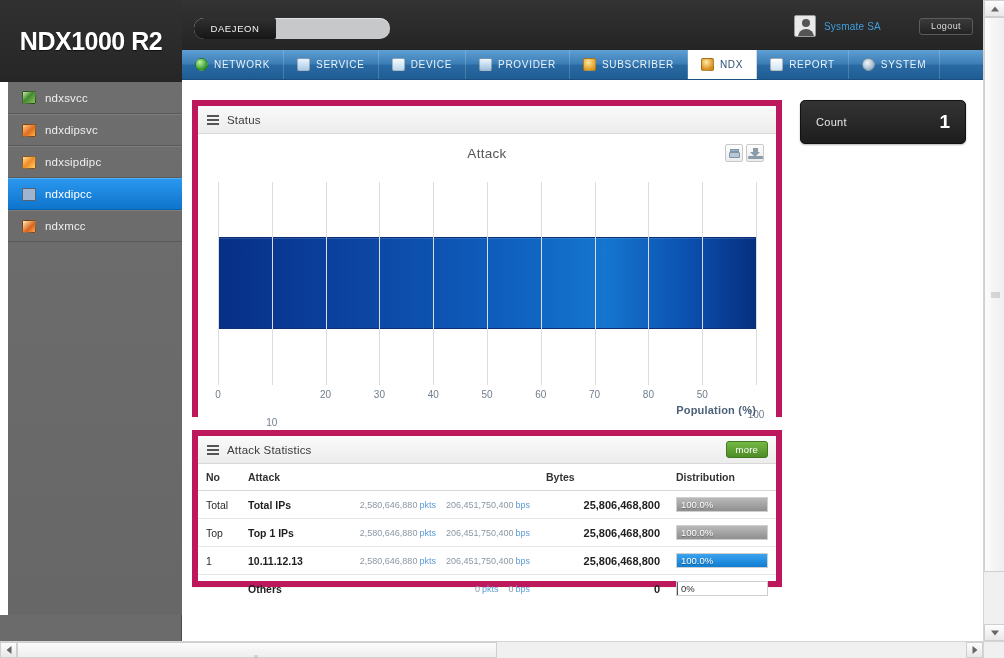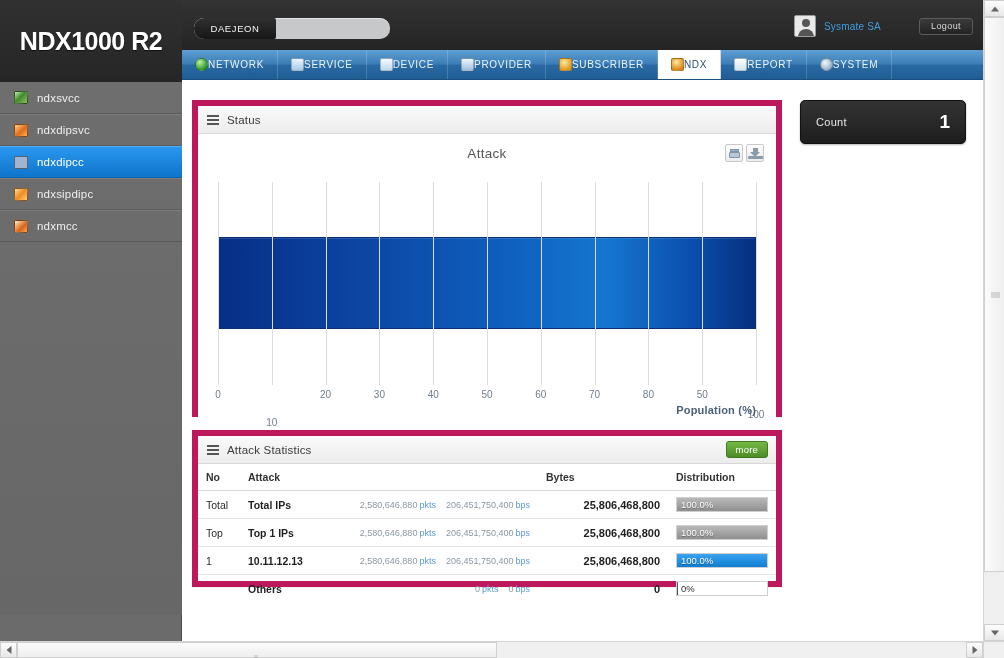--- a/index.html
+++ b/index.html
@@ -18,21 +18,21 @@
     display: flex; align-items: center; justify-content: center;
   }
   .logo-text {
     color: #ffffff; font-size: 25px; font-weight: bold;
     letter-spacing: -0.5px; font-family: "Liberation Sans", sans-serif;
     text-shadow: 0 1px 1px rgba(0,0,0,.7);
   }
 
   
   .sidebar {
-    position: absolute; left: 0; top: 82px; width: 218px; height: 533px;
+    position: absolute; left: 8px; top: 82px; width: 218px; height: 533px;
     background: #6b6b6b;
     background-image: linear-gradient(180deg,#6e6e6e,#676767);
     border-right: 1px solid #4c4c4c;
   }
   .side-item {
     position: relative; height: 32px; display: flex; align-items: center;
     padding-left: 14px; gap: 9px;
     border-top: 1px solid #7c7c7c;
     border-bottom: 1px solid #5a5a5a;
     color: #efefef; font-size: 11.5px;
@@ -112,21 +112,21 @@
 
   
   .navbar {
     position: absolute; left: 182px; top: 50px; right: 21px; height: 30px;
     background: #2f6ea8;
     background-image: linear-gradient(180deg,#5e9fd4 0%,#3b7db5 48%,#2a6aa3 52%,#1e5c93 100%);
     display: flex; align-items: stretch;
     border-bottom: 1px solid #1b4f80;
   }
   .nav-item {
-    position: relative; display: flex; align-items: center; gap: 0;
+    position: relative; display: flex; align-items: center; gap: 6px;
     padding: 0 13px; color: #e9f2fa; font-size: 10px; letter-spacing: .7px;
     cursor: pointer; white-space: nowrap;
     border-right: 1px solid rgba(255,255,255,.18);
   }
   .nav-item.active {
     background: #ffffff; color: #2a4f73;
     border-right-color: #cfd8e0;
     box-shadow: inset 0 2px 0 #ffffff;
   }
   .nav-ico {
@@ -356,27 +356,27 @@
   <div class="sidebar">
     <div id="sidebar-list">
         <div class="side-item">
           <span class="side-ico ico-a"></span>
           <span class="side-label">ndxsvcc</span>
         </div>
         <div class="side-item">
           <span class="side-ico ico-b"></span>
           <span class="side-label">ndxdipsvc</span>
         </div>
+        <div class="side-item">
+          <span class="side-ico ico-c"></span>
+          <span class="side-label">ndxsipdipc</span>
+        </div>
         <div class="side-item active">
           <span class="side-ico ico-d"></span>
           <span class="side-label">ndxdipcc</span>
-        </div>
-        <div class="side-item">
-          <span class="side-ico ico-c"></span>
-          <span class="side-label">ndxsipdipc</span>
         </div>
         <div class="side-item">
           <span class="side-ico ico-e"></span>
           <span class="side-label">ndxmcc</span>
         </div>
       </div>
   </div>
   <div class="sidebar-filler"></div>
 
   <div class="topbar">

